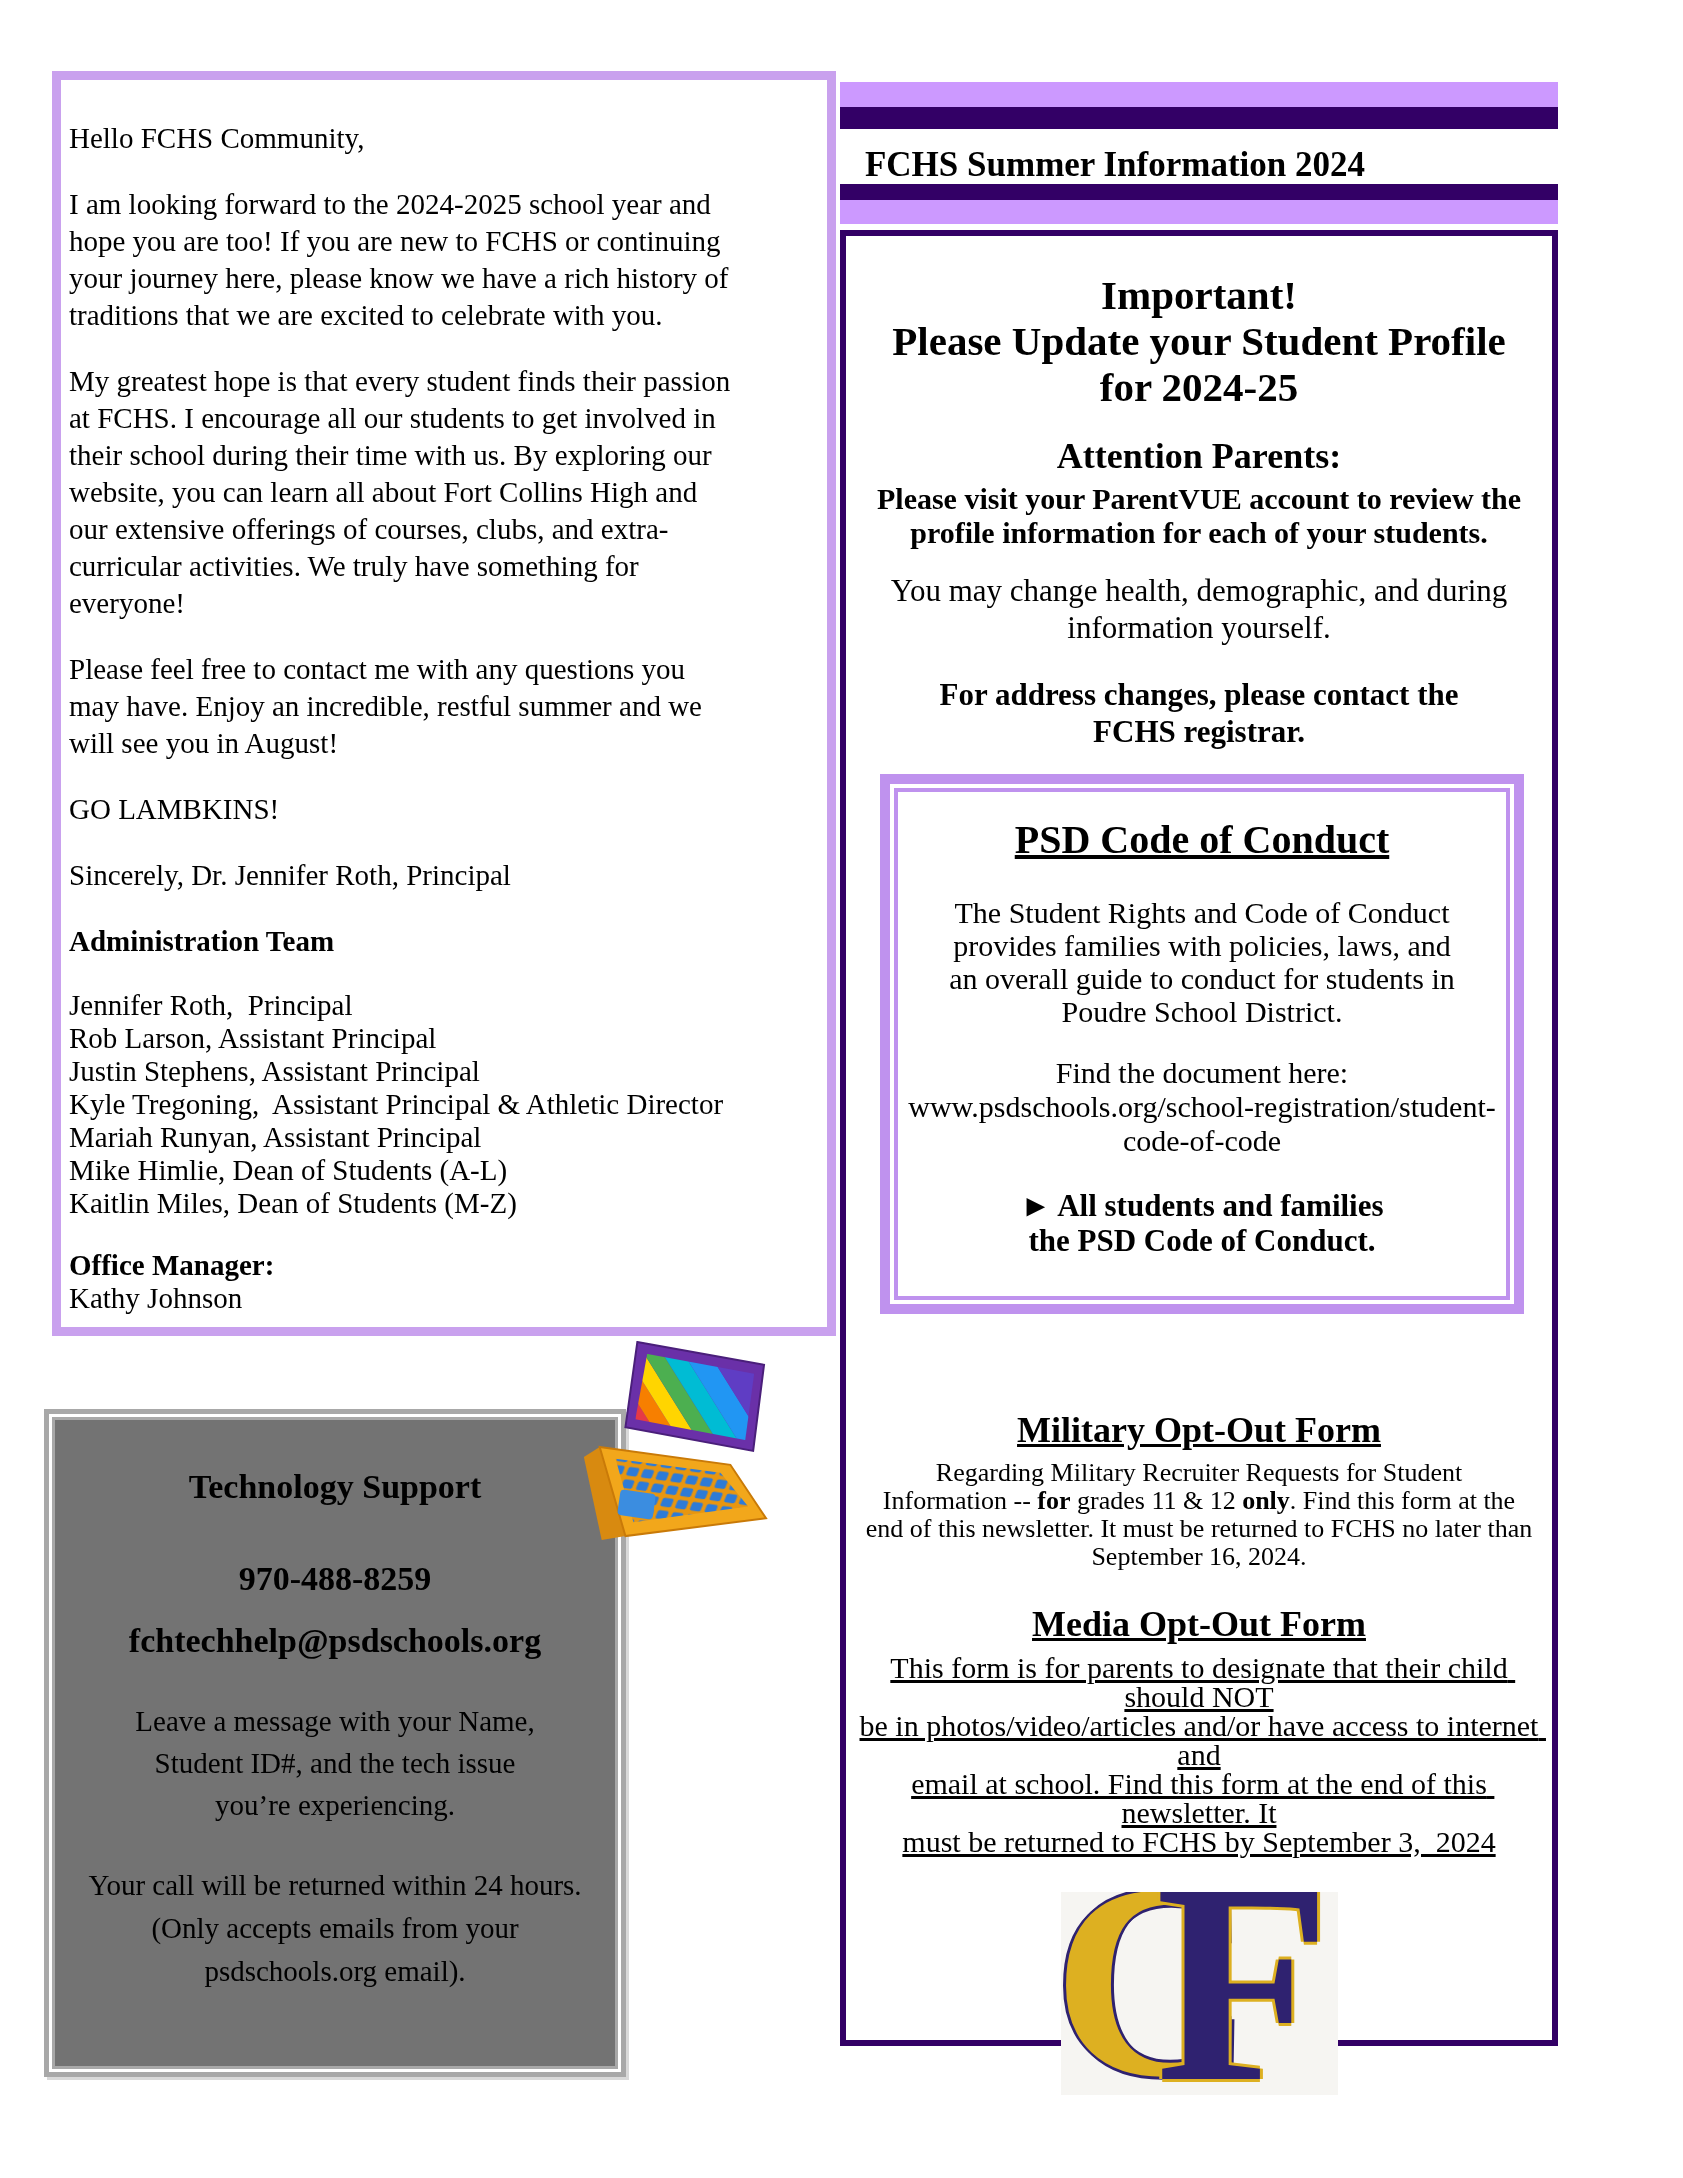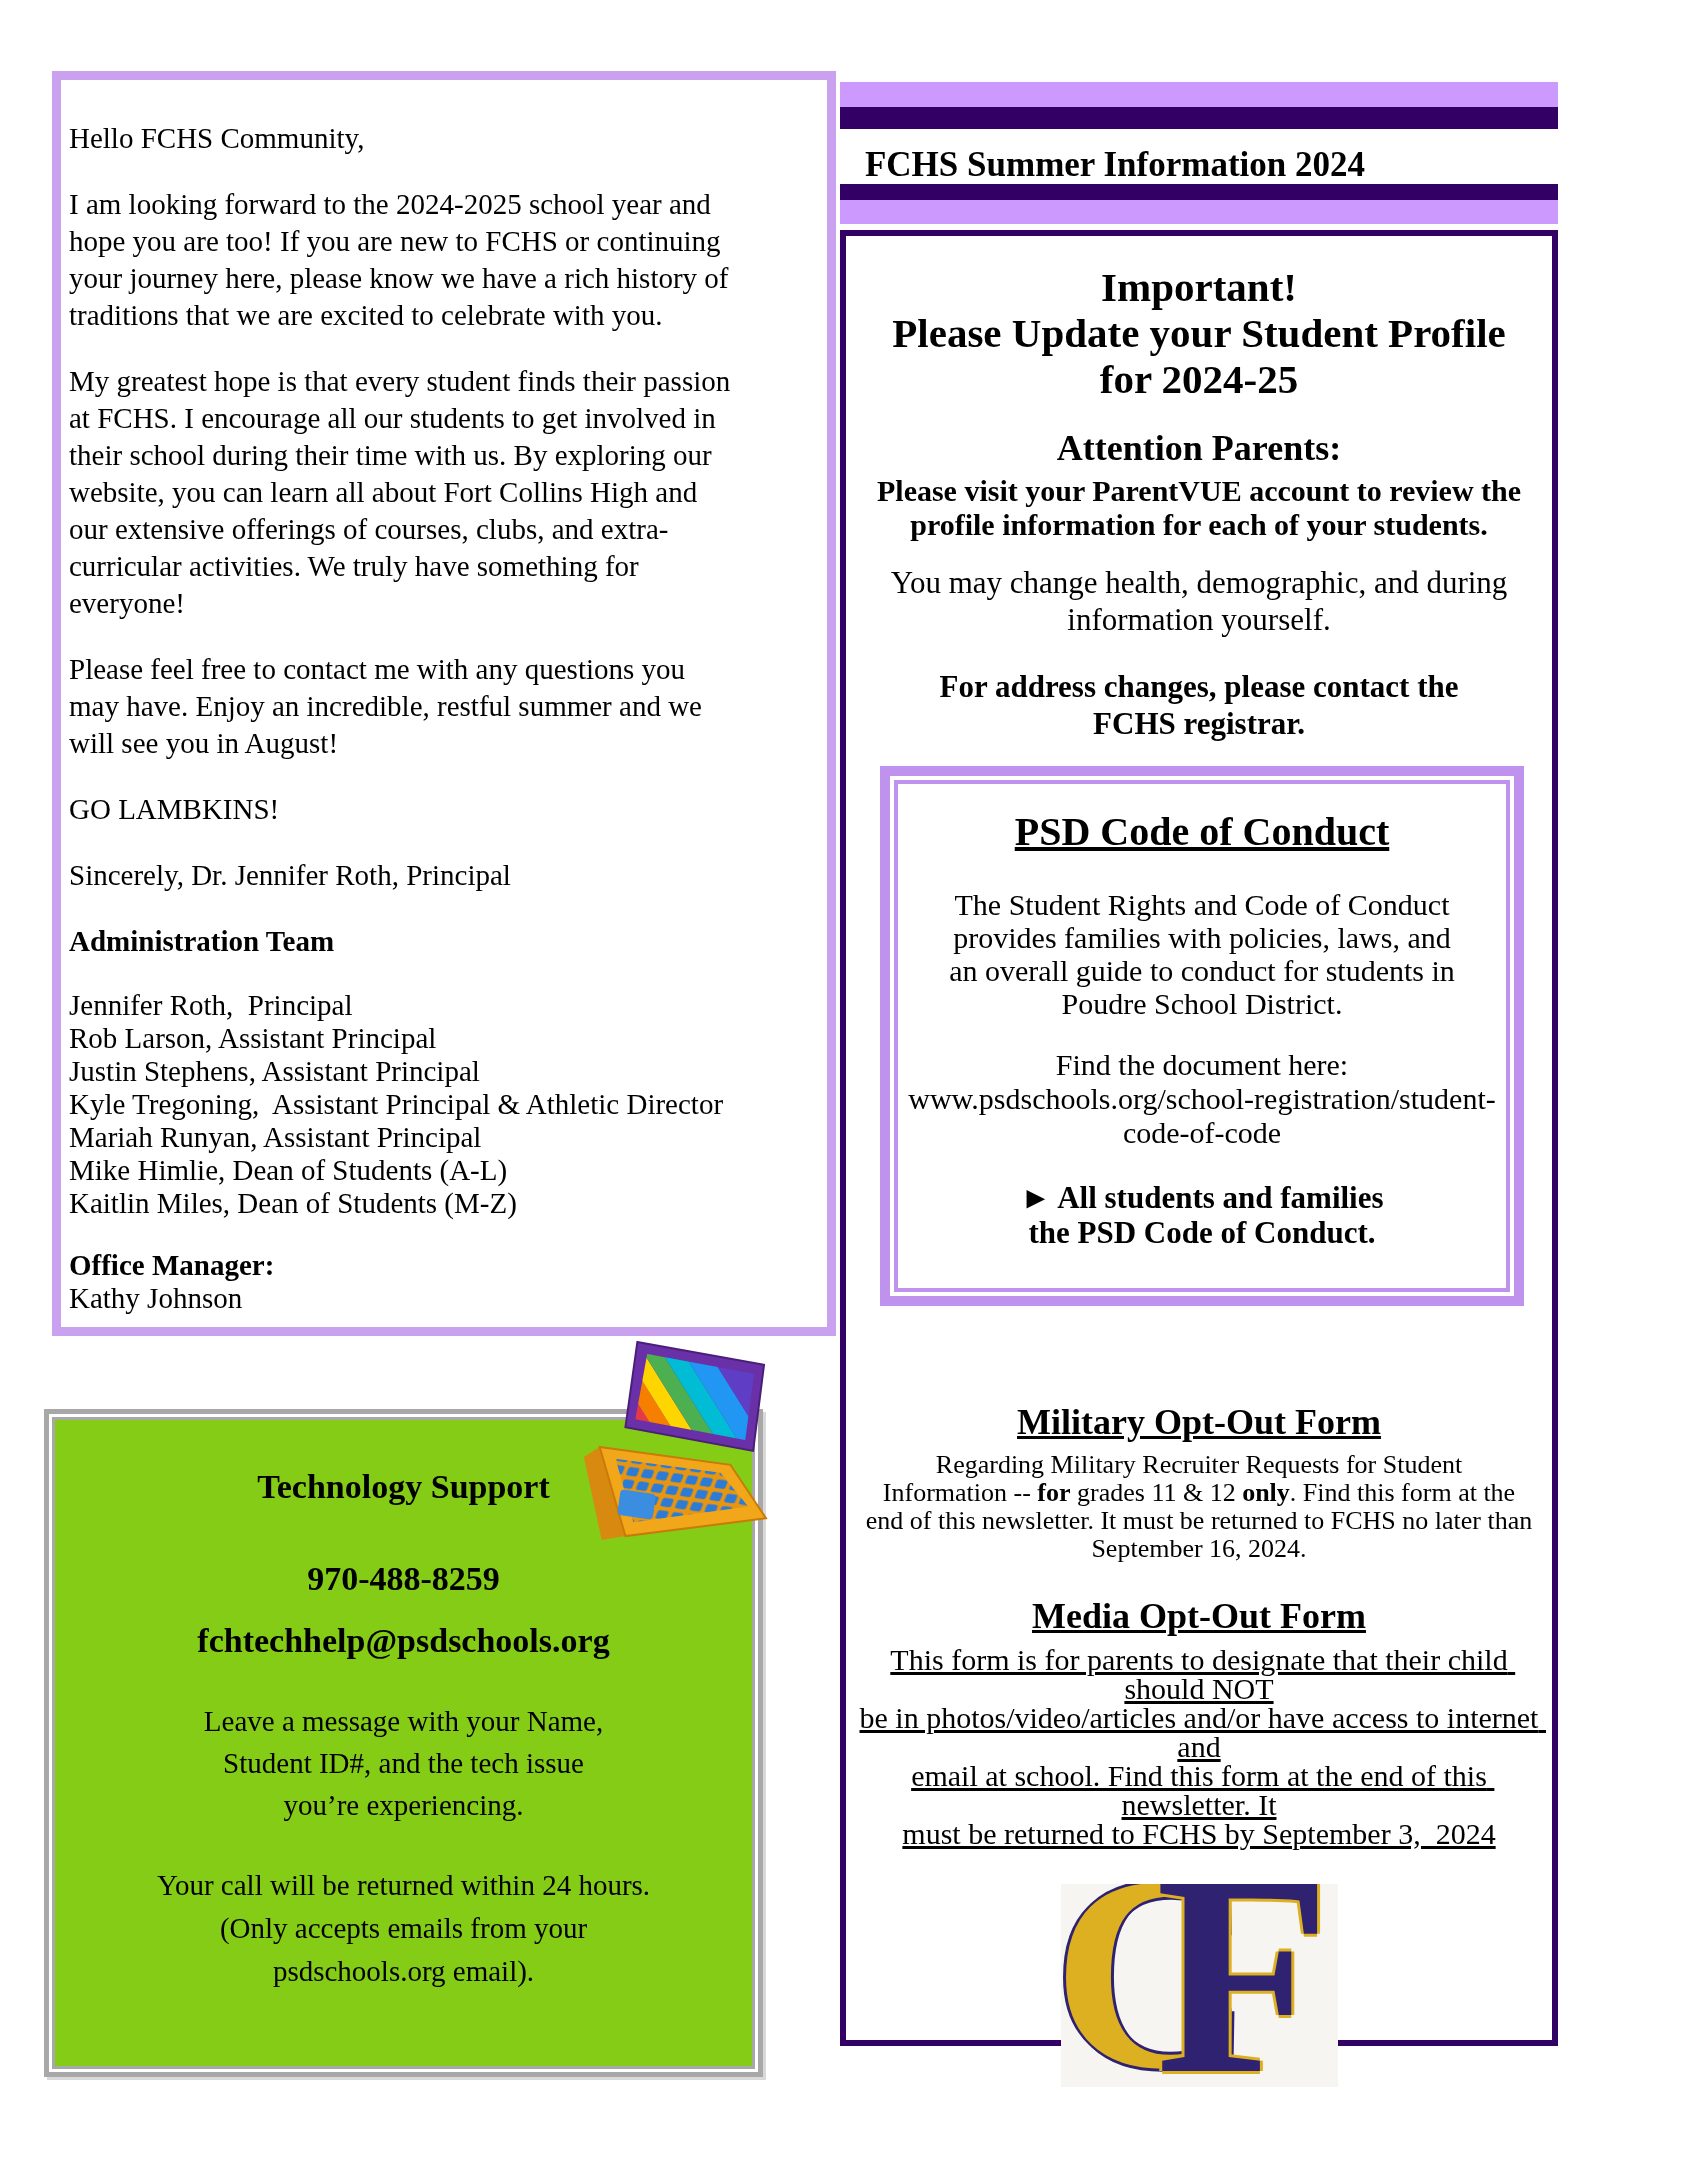--- a/index.html
+++ b/index.html
@@ -15,22 +15,22 @@
     position:absolute;left:52px;top:71px;width:784px;min-height:1243px;
     box-sizing:border-box;border:9px solid #c9a1ee;background:#fff;
     padding:40px 14px 12px 8px;font-size:29px;line-height:37px;
   }
   .para{margin-bottom:29px;}
   .admin-list .line{line-height:33px;}
   .om-name{line-height:33px;}
 
   
   .tech-box{
-    position:absolute;left:44px;top:1409px;width:719px;height:668px;
-    box-sizing:border-box;border:5px solid #a8a8a8;background:#84cc16;
+    position:absolute;left:44px;top:1409px;width:582px;height:668px;
+    box-sizing:border-box;border:5px solid #a8a8a8;background:#737373;
     box-shadow:inset 0 0 0 3px #ffffff, inset 0 0 0 6px #a8a8a8, 3px 3px 0 #d9d9d9;
     text-align:center;padding-top:54px;
   }
   .tech-title{font-size:34px;font-weight:bold;margin-bottom:54px;}
   .tech-phone{font-size:34px;font-weight:bold;margin-bottom:24px;}
   .tech-email{font-size:34px;font-weight:bold;margin-bottom:40px;}
   .tech-msg{font-size:29px;line-height:42px;margin-bottom:38px;}
   .tech-callback{font-size:29px;line-height:43px;}
 
   .laptop{position:absolute;left:570px;top:1340px;width:198px;height:210px;}
@@ -39,21 +39,21 @@
   .right-col{position:absolute;left:840px;top:82px;width:718px;}
   .bar-lav1{height:25px;background:#cc99ff;}
   .bar-dark1{height:22px;background:#330066;}
   .header-band{height:55px;line-height:71px;text-align:center;
     font-weight:bold;font-size:35px;padding-right:168px;}
   .bar-dark2{height:16px;background:#330066;}
   .bar-lav2{height:24px;background:#cc99ff;margin-bottom:6px;}
 
   .important-box{
     box-sizing:border-box;border:6px solid #330066;height:1816px;background:#fff;
-    padding-top:28px;text-align:center;
+    padding-top:36px;text-align:center;
   }
   .imp-title{font-size:41px;font-weight:bold;line-height:46px;}
   .attention-h{font-size:36px;font-weight:bold;margin-top:25px;}
   .attention-body{font-size:30px;font-weight:bold;line-height:34px;margin-top:5px;}
   .change-block{font-size:31px;line-height:37px;margin-top:22px;}
   .address-block{font-size:31px;font-weight:bold;line-height:37px;margin-top:30px;}
 
   .conduct-box{
     box-sizing:border-box;width:644px;height:540px;margin:24px 0 0 34px;
     border:10px solid #bf92ee;background:#fff;

